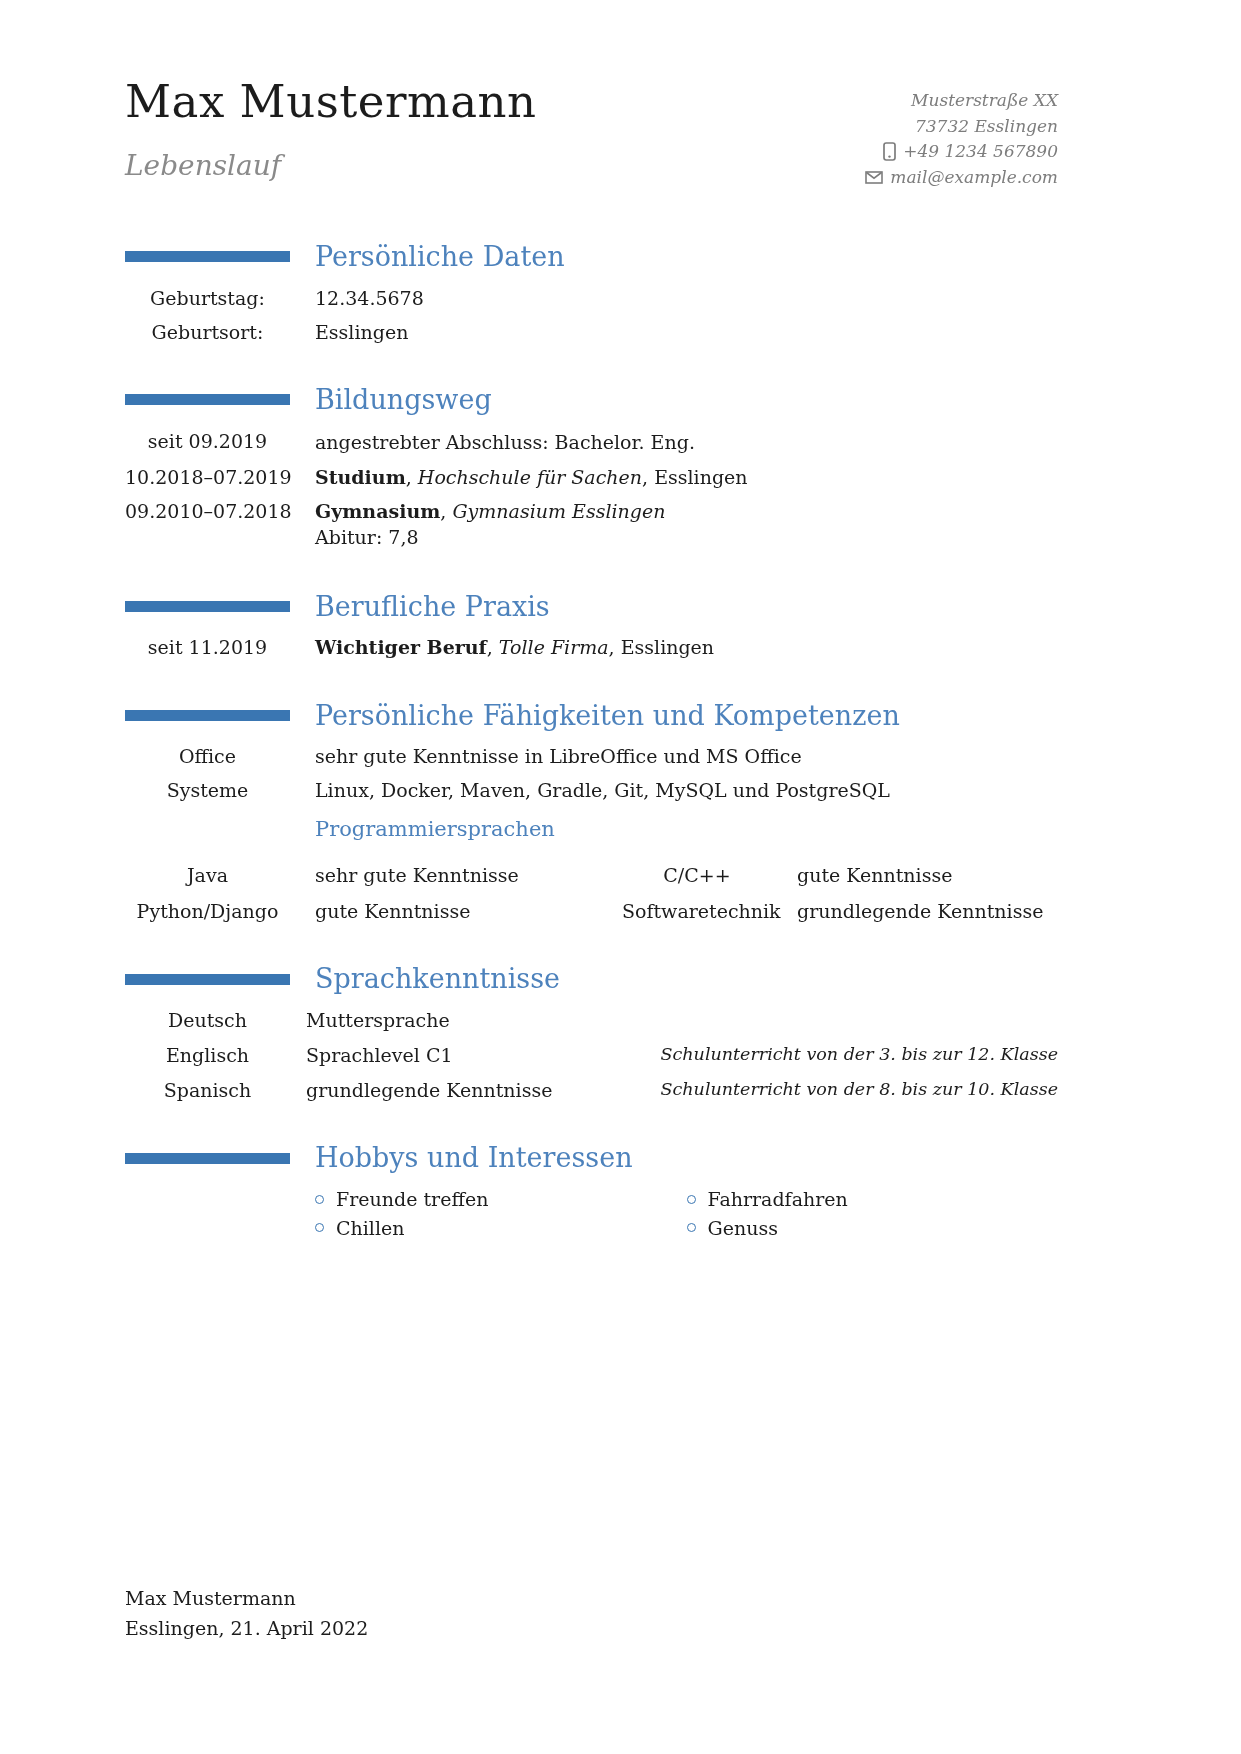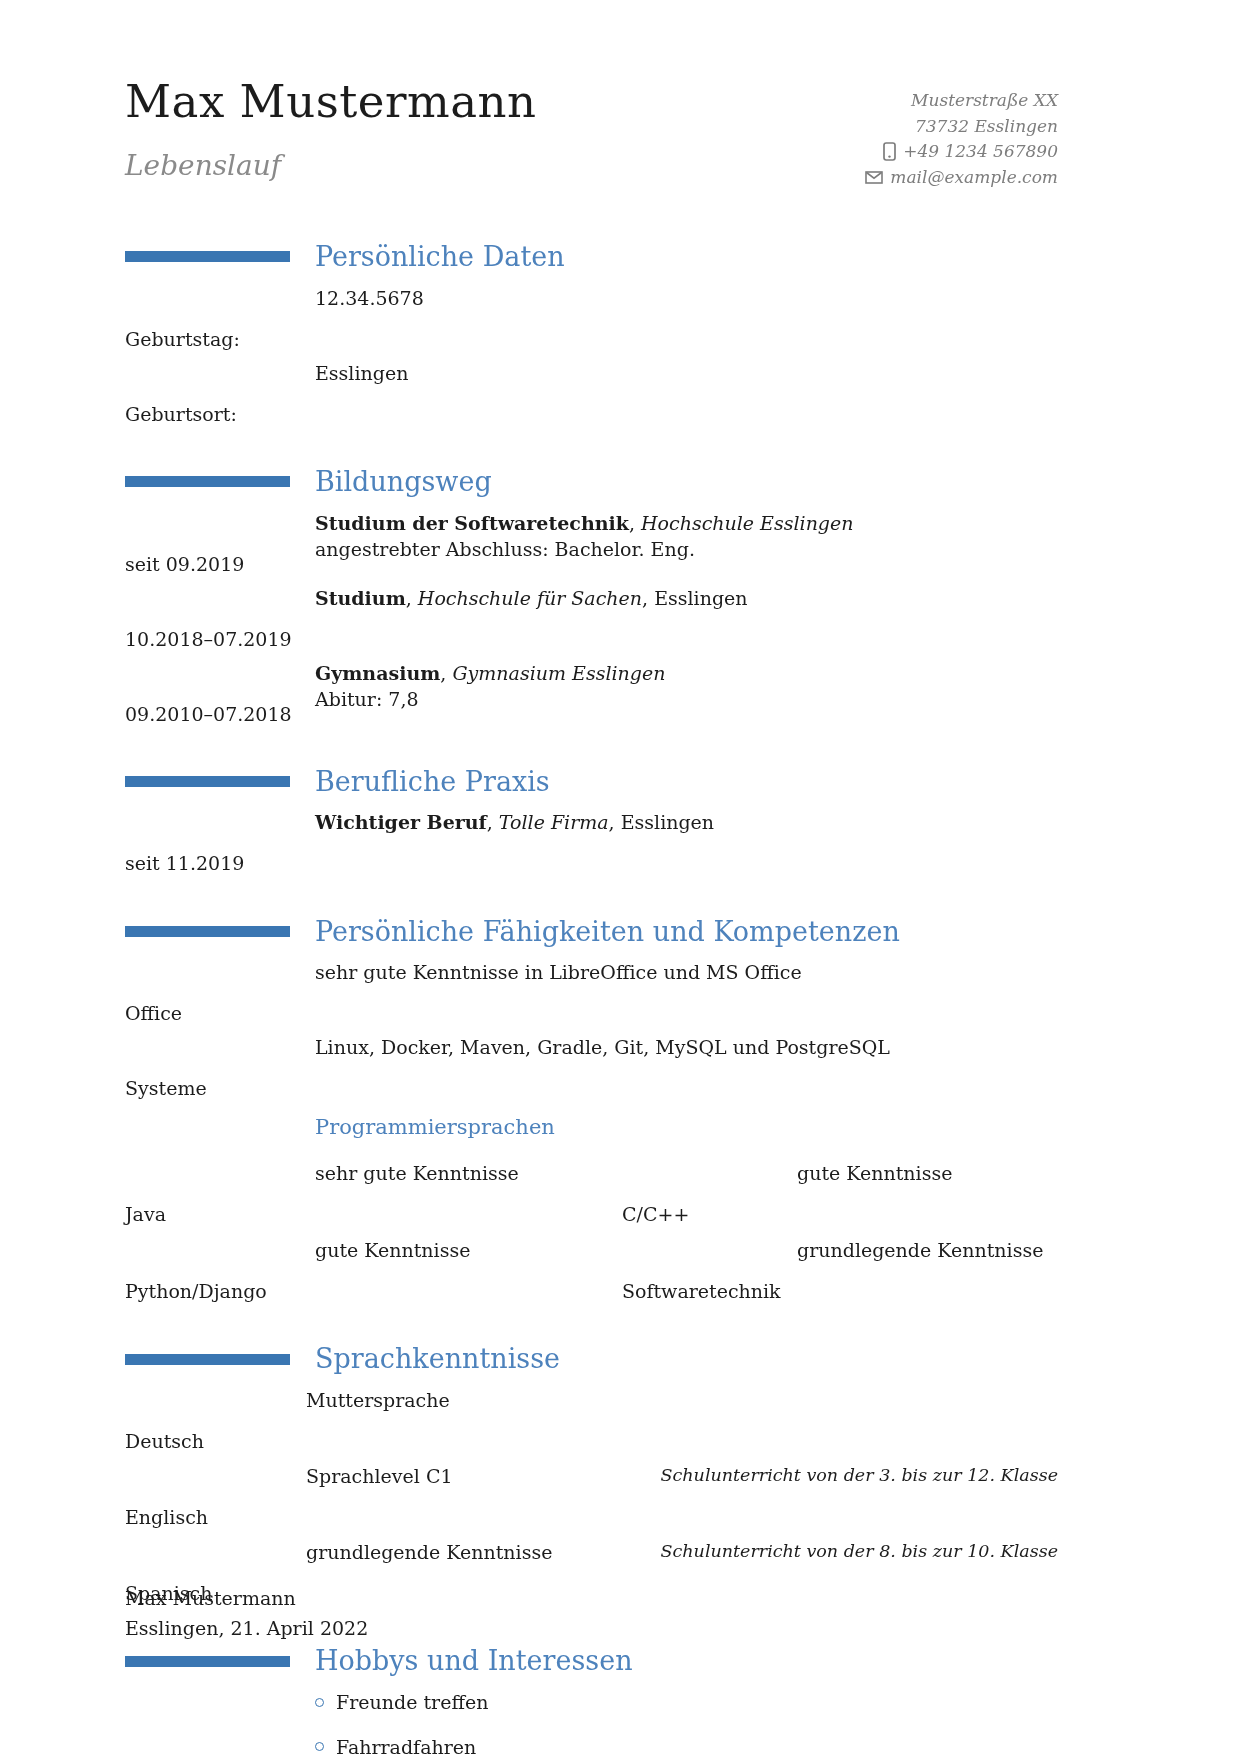--- a/index.html
+++ b/index.html
@@ -39,21 +39,21 @@
     align-items:center;margin:40px 0 14px 0;
   }
   .section-header.first{margin-top:52px;}
   .bar{height:11px;background:var(--accent);}
   .section-title{font-size:27px;color:var(--heading);line-height:1.1;}
 
   .row{
     display:grid;grid-template-columns:165px 1fr;column-gap:25px;
     margin-bottom:9px;line-height:1.32;
   }
-  .label{text-align:left;white-space:nowrap;margin-top:41px;}
+  .label{text-align:center;white-space:nowrap;}
   .b{font-weight:bold;}
   .i{font-style:italic;}
   .note{line-height:1.45;}
 
   
   .row4{
     display:grid;grid-template-columns:165px 282px 150px 1fr;column-gap:25px;
     margin-bottom:11px;line-height:1.32;
   }
   .subheading{font-size:21px;color:var(--heading);margin:4px 0 10px 0;}
@@ -62,21 +62,21 @@
   .rowlang{
     display:grid;grid-template-columns:165px 1fr auto;column-gap:16px;
     margin-bottom:10px;line-height:1.32;
   }
   .lang-note{font-style:italic;font-size:17.5px;text-align:left;}
 
   
   .hobbies{
     display:grid;grid-template-columns:165px 1fr;column-gap:25px;
   }
-  .hobby-cols{display:grid;grid-template-columns:1fr;row-gap:20px;}
+  .hobby-cols{display:grid;grid-template-columns:1fr 1fr;row-gap:4px;}
   .hobby-item{display:flex;align-items:center;gap:12px;line-height:1.3;}
   .bullet{
     width:9px;height:9px;border:1.6px solid var(--accent);
     border-radius:50%;flex:0 0 auto;display:inline-block;
   }
 
   
   .footer{
     position:absolute;left:125px;top:1583px;
     font-size:19px;line-height:1.6;
@@ -133,21 +133,20 @@
     <div>Esslingen</div>
   </div>
 
   <div class="section-header">
     <div class="bar"></div>
     <div class="section-title">Bildungsweg</div>
   </div>
   <div class="row">
     <div class="label">seit 09.2019</div>
     <div>
-      <div><span class="b">Studium der Softwaretechnik</span><span>, </span><span class="i">Hochschule Esslingen</span><span></span></div>
       <div class="note hide-if-empty">angestrebter Abschluss: Bachelor. Eng.</div>
     </div>
   </div>
   <div class="row">
     <div class="label">10.2018–07.2019</div>
     <div>
       <div><span class="b">Studium</span><span>, </span><span class="i">Hochschule für Sachen</span><span>, Esslingen</span></div>
 
     </div>
   </div>

